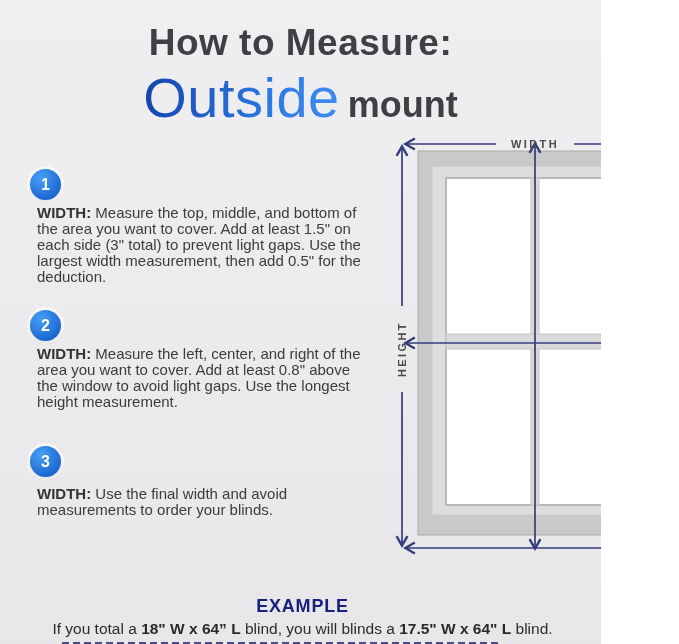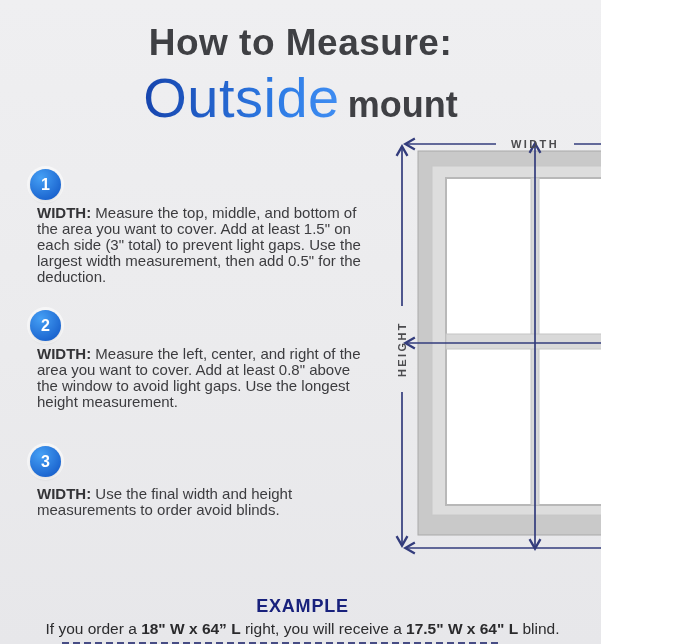--- a/index.html
+++ b/index.html
@@ -124,21 +124,21 @@
   </header>
 
   <div class="step-badge" id="badge-1">1</div>
   <div class="step-badge" id="badge-2">2</div>
   <div class="step-badge" id="badge-3">3</div>
 
   <p class="step-text" id="step-text-1"><b class="step-lead">WIDTH:</b> <span>Measure the top, middle, and bottom of the area you want to cover. Add at least 1.5" on each side (3" total) to prevent light gaps. Use the largest width measurement, then add 0.5" for the deduction.</span></p>
 
   <p class="step-text" id="step-text-2"><b class="step-lead">WIDTH:</b> <span>Measure the left, center, and right of the area you want to cover. Add at least 0.8" above the window to avoid light gaps. Use the longest height measurement.</span></p>
 
-  <p class="step-text" id="step-text-3"><b class="step-lead">WIDTH:</b> <span>Use the final width and height measurements to order avoid blinds.</span></p>
+  <p class="step-text" id="step-text-3"><b class="step-lead">WIDTH:</b> <span>Use the final width and avoid measurements to order your blinds.</span></p>
 
   <div class="diagram">
     <svg width="292" height="428" viewBox="0 0 292 428" xmlns="http://www.w3.org/2000/svg">
       <defs>
         <marker id="ah" viewBox="0 0 10 10" refX="7.5" refY="5" markerWidth="8" markerHeight="8" orient="auto-start-reverse">
           <path d="M1,1 L8,5 L1,9" fill="none" stroke="#333c7c" stroke-width="1.7"></path>
         </marker>
       </defs>
 
       <g>
@@ -166,17 +166,17 @@
         <line x1="281" y1="17" x2="281" y2="415" marker-start="url(#ah)" marker-end="url(#ah)"></line>
       </g>
 
       <text x="145" y="18" text-anchor="middle" font-family="Liberation Sans, sans-serif" font-size="11" font-weight="600" letter-spacing="2.4" fill="#4b4b4e">WIDTH</text>
       <text transform="translate(16,219) rotate(-90)" text-anchor="middle" font-family="Liberation Sans, sans-serif" font-size="11" font-weight="600" letter-spacing="2.4" fill="#4b4b4e">HEIGHT</text>
     </svg>
   </div>
 
   <footer class="example">
     <div class="example-heading">EXAMPLE</div>
-    <p class="example-line"><span>If you order a </span><span class="example-bold">18" W x 64” L</span><span> right, you will receive a </span><span class="example-bold">17.5" W x 64" L</span><span> blind.</span></p>
+    <p class="example-line"><span>If you total a </span><span class="example-bold">18" W x 64” L</span><span> blind, you will blinds a </span><span class="example-bold">17.5" W x 64" L</span><span> blind.</span></p>
   </footer>
 
   <div class="bottom-edge"></div>
 </div>
 
 </body></html>

